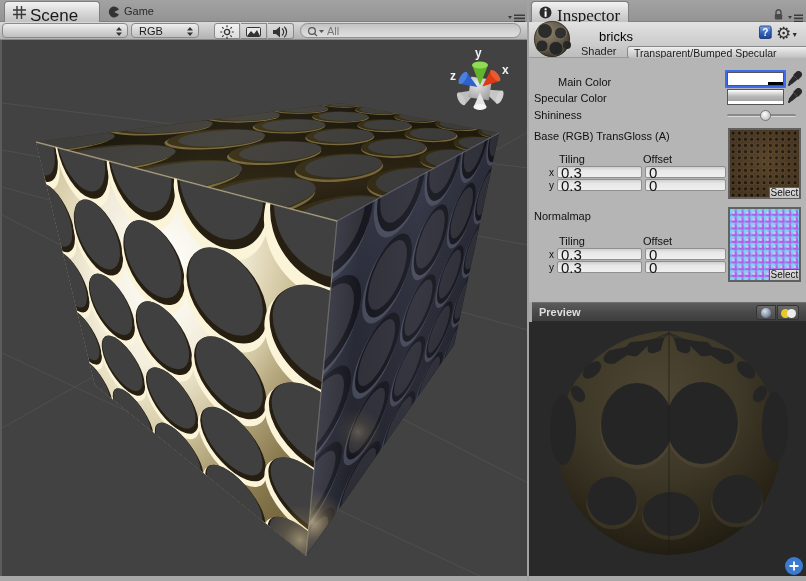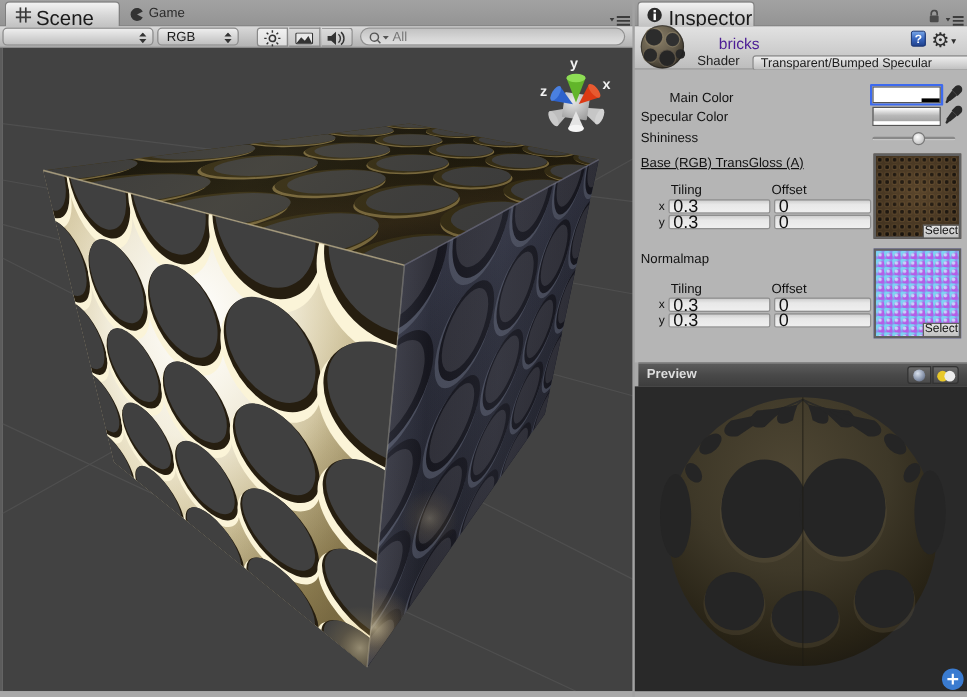--- a/index.html
+++ b/index.html
@@ -604,21 +604,21 @@
   <text x="450" y="80" font-size="12" font-weight="bold" fill="#f2f2f2" font-family="Liberation Sans">z</text>
   <text x="502" y="74" font-size="12" font-weight="bold" fill="#f2f2f2" font-family="Liberation Sans">x</text>
 </g>
 </svg>
 </div>
 <div class="abs" style="left:0;top:40px;width:2px;height:536px;background:#5c5c5c;"></div>
 
 <div class="abs" style="left:0;top:576px;width:806px;height:5px;background:#a8a8a8;"></div>
 
 <div class="tabstrip" style="left:528px; width:278px;"></div>
-<div class="tab" style="left:531px; width:98px;">
+<div class="tab" style="left:531px; width:98px;font-family:Liberation Serif, serif;">
   <svg class="abs" style="left:7px;top:4px;" width="13" height="13" viewBox="0 0 13 13">
     <circle cx="6.5" cy="6.5" r="6" fill="#2a2a2a"></circle>
     <rect x="5.6" y="2.3" width="2" height="2" fill="#fff"></rect>
     <rect x="5.6" y="5.3" width="2" height="5.5" fill="#fff"></rect>
   </svg>
   <span style="position:absolute;left:25px;top:4px;">Inspector</span>
 </div>
 <div class="abs" style="left:773px;top:7px;">
   <svg width="11" height="12" viewBox="0 0 11 12">
     <path d="M3,5 V3.5 a2.5,2.8 0 0 1 5,0 V5" fill="none" stroke="#4a4a4a" stroke-width="1.4"></path>
@@ -646,21 +646,21 @@
   </defs>
   <circle cx="19" cy="19" r="18" fill="url(#matb)"></circle>
   <circle cx="12" cy="11" r="7.5" fill="#2c2c2c"></circle>
     <circle cx="12" cy="11" r="7.5" fill="none" stroke="#8d8168" stroke-width="1.2" stroke-opacity="0.8"></circle>
   <circle cx="27.5" cy="13" r="6" fill="#303030" stroke="#8d8168" stroke-width="1" stroke-opacity="0.7"></circle>
   <circle cx="9" cy="26" r="6" fill="#2a2a2a" stroke="#7a6f58" stroke-width="1" stroke-opacity="0.7"></circle>
   <circle cx="23" cy="28.5" r="7" fill="#262626" stroke="#6a6050" stroke-width="1" stroke-opacity="0.7"></circle>
   <circle cx="34" cy="25" r="4" fill="#282828"></circle>
   <circle cx="19" cy="19" r="17.6" fill="none" stroke="#1a1a1a" stroke-opacity="0.5"></circle>
 </svg>
-<div class="abs" style="left:579px;top:29px;font-size:13px;color:#4c1d95;padding-left:20px;">bricks</div>
+<div class="abs" style="left:579px;top:29px;font-size:13px;color:#000000;padding-left:20px;">bricks</div>
 <div class="lbl" style="left:581px;top:45px;color:#222;">Shader</div>
 <div class="abs" style="left:758px;top:25px;">
   <svg width="16" height="16" viewBox="0 0 16 16">
     <defs>
         <linearGradient id="bk" x1="0" y1="0" x2="0" y2="1">
       <stop offset="0" stop-color="#7aa8e8"></stop>
           <stop offset="0.5" stop-color="#3a68c0"></stop>
           <stop offset="1" stop-color="#1e3f8a"></stop>
     </linearGradient>
       </defs>
@@ -692,21 +692,21 @@
   <div class="abs" style="left:0;bottom:0;width:55px;height:3px;background:#fff;"></div>
 </div>
 <svg class="abs" style="left:787px;top:88px;" width="15" height="16" viewBox="0 0 15 16">
   <path d="M2,14 L8,8 M10,1.5 a2.5,2.5 0 0 1 3.5,3.5 L11,7.5 L7.5,4 Z" stroke="#2a2a2a" stroke-width="2" fill="#2a2a2a" stroke-linecap="round"></path>
   <path d="M6.5,4.5 L10.5,8.5 L5,13 L1.5,13.5 L2,10.5 Z" fill="#2a2a2a"></path>
 </svg>
 <div class="lbl" style="left:534px;top:109px;">Shininess</div>
 <div class="abs" style="left:727px;top:114px;width:69px;height:3px;background:#888;border-bottom:1px solid #d8d8d8;border-radius:2px;"></div>
 <div class="abs" style="left:760px;top:110px;width:11px;height:11px;border-radius:50%;
   background:radial-gradient(circle at 40% 35%,#fdfdfd,#c8c8c8 70%,#aaa); border:1px solid #777;"></div>
-<div class="lbl" style="left:534px;top:130px;text-decoration:underline;">Base (RGB) TransGloss (A)</div>
+<div class="lbl" style="left:534px;top:130px;">Base (RGB) TransGloss (A)</div>
 
 <div class="abs" style="left:728px;top:128px;width:73px;height:71px;border:2px solid #616161;background:#39291c;">
 <svg width="69" height="67" viewBox="0 0 69 67">
   <defs>
     <pattern id="brick" width="6.2" height="6.2" patternUnits="userSpaceOnUse">
       <rect width="6.2" height="6.2" fill="#4e3c26"></rect>
       <circle cx="3.1" cy="3.1" r="2.4" fill="#6b5232"></circle>
       <circle cx="3.1" cy="3.1" r="1.7" fill="#1c1610"></circle>
     </pattern>
     <radialGradient id="bshade" cx="0.5" cy="0.45" r="0.8">

